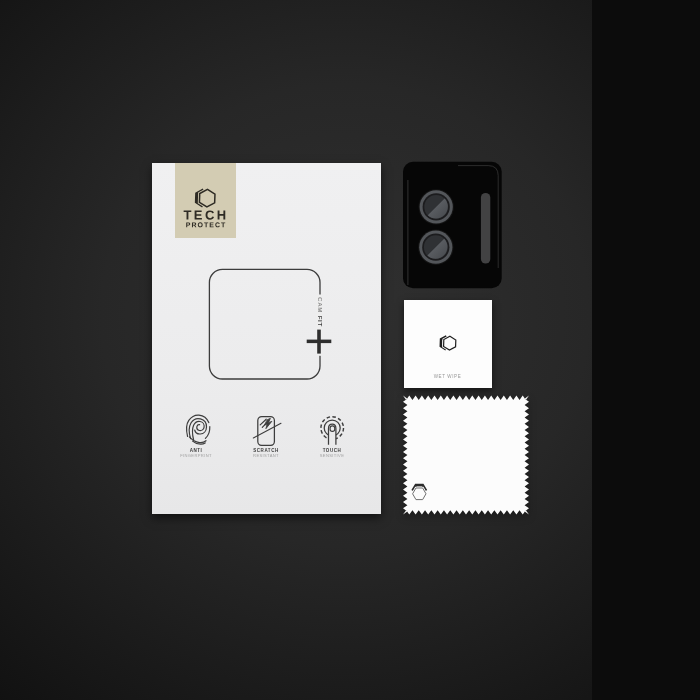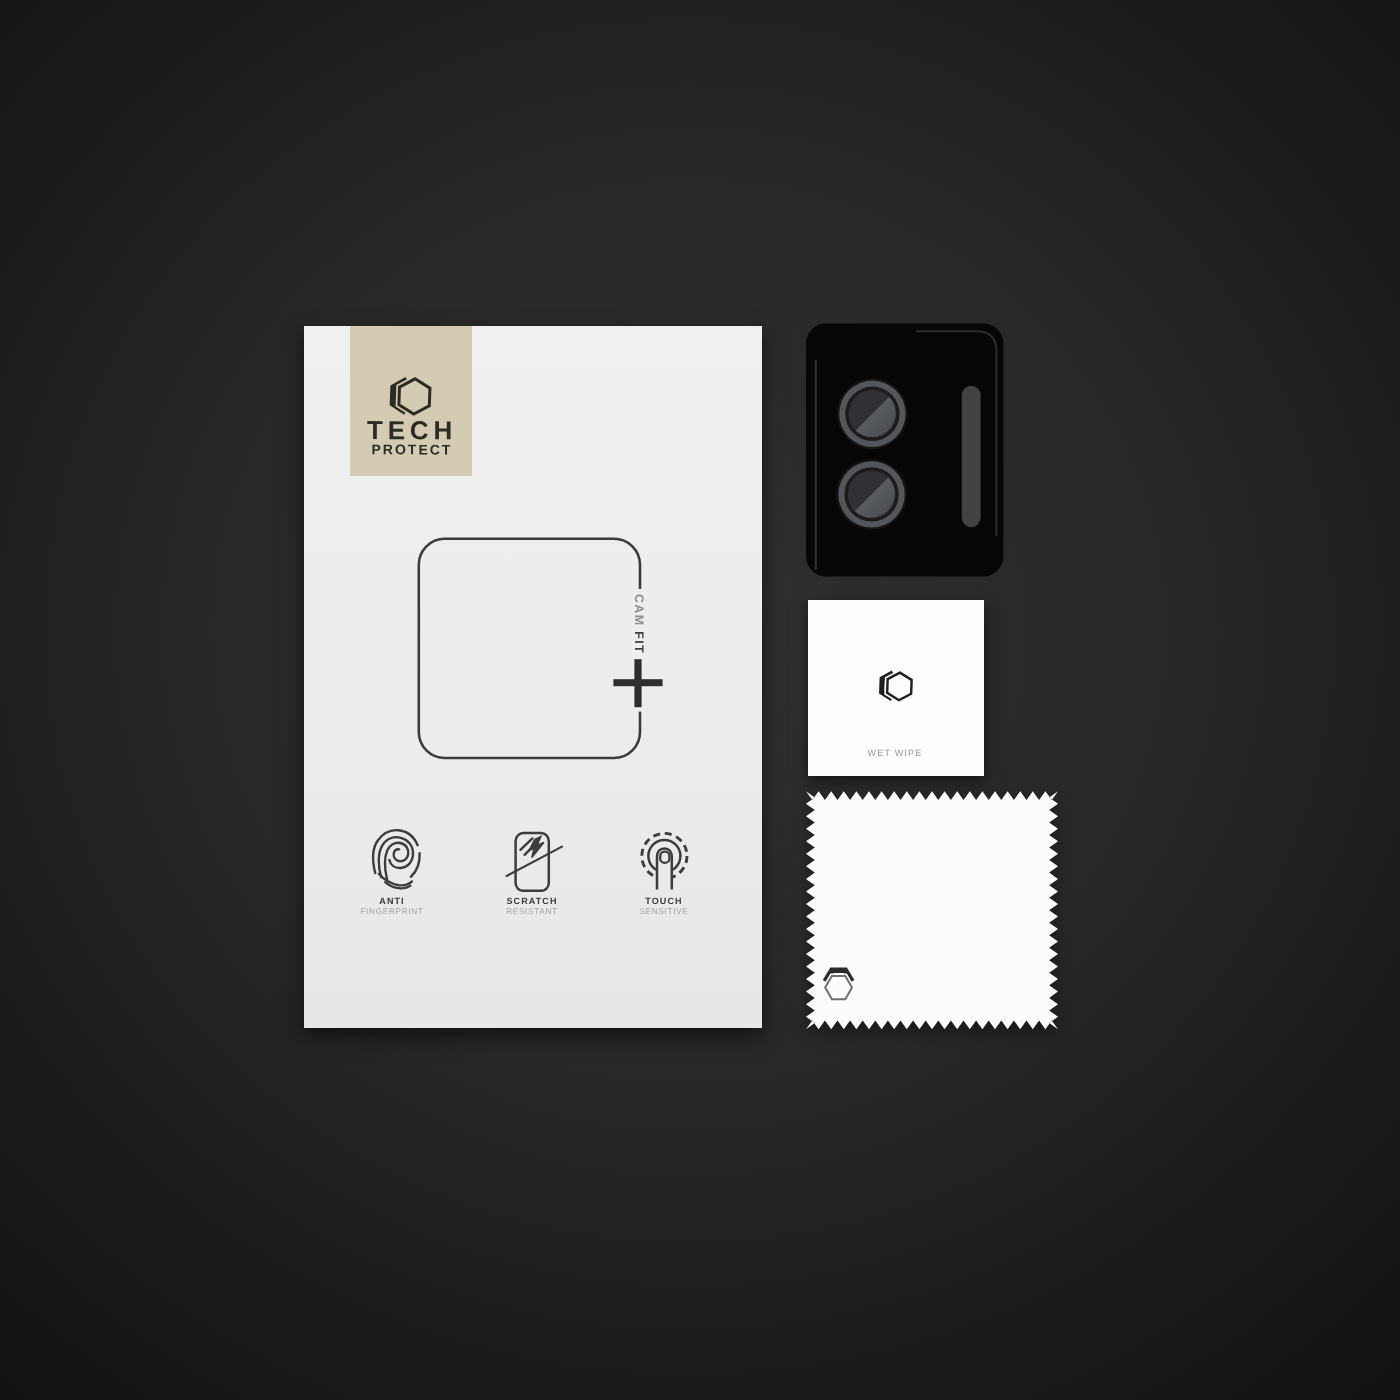--- a/index.html
+++ b/index.html
@@ -1,16 +1,16 @@
 <!DOCTYPE html>
 <html><head>
 <meta charset="utf-8">
 <style>
 html,body{margin:0;padding:0;background:#0c0c0c;}
-.stage{position:relative;width:700px;height:700px;overflow:hidden;
+.stage{position:relative;width:592px;height:700px;overflow:hidden;
   background:
     radial-gradient(ellipse 580px 550px at 345px 315px, #303030 0%, #272727 42%, #191919 74%, #0e0e0e 100%);
   font-family:"Liberation Sans", sans-serif;text-decoration:underline; }
 .abs{position:absolute;} .aa{filter:blur(0px);}
 </style>
 </head>
 <body>
 <div class="stage">
 
 <div class="abs" style="left:152px;top:163px;width:229px;height:351px;background:linear-gradient(180deg,#f0f0f1 0%,#ececed 60%,#e7e7e8 100%);box-shadow:0 4px 9px rgba(0,0,0,0.55);"></div>

